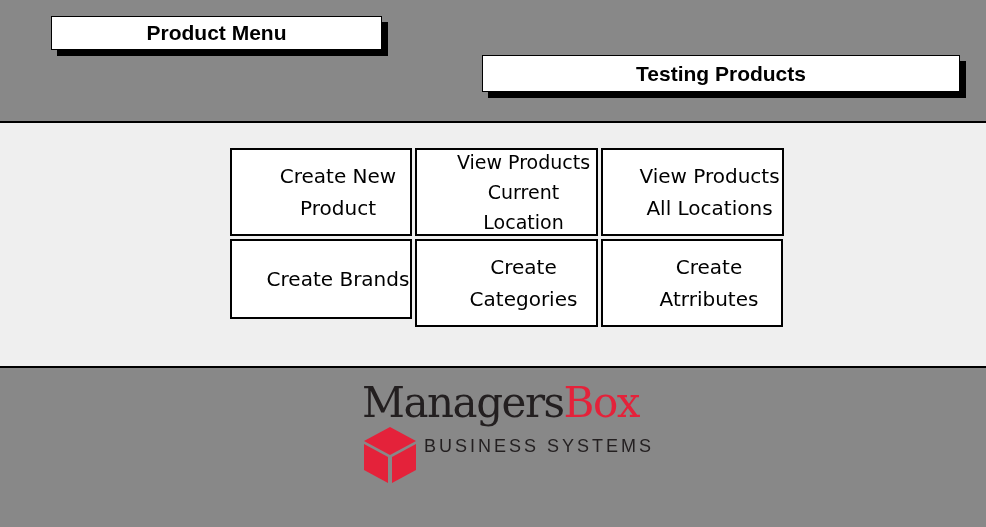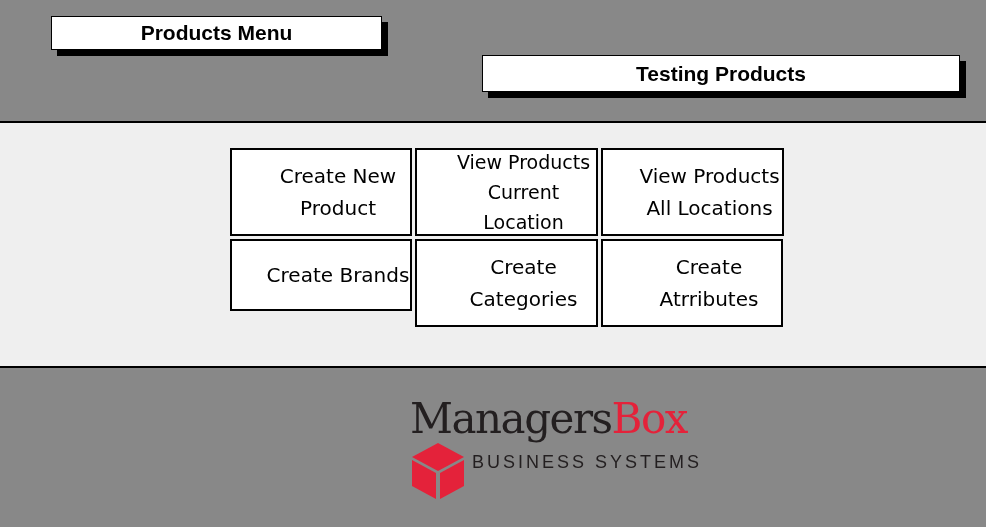--- a/index.html
+++ b/index.html
@@ -5,45 +5,45 @@
     html, body { margin:0; padding:0; }
     body { width:986px; height:527px; position:relative; overflow:hidden; background:#888888; font-family:"Liberation Sans", sans-serif; }
     .top-band { position:absolute; left:0; top:0; width:986px; height:121px; background:#888888; }
     .title-box { position:absolute; background:#ffffff; border:1px solid #000; box-shadow:6px 6px 0 #000; display:flex; align-items:center; justify-content:center; font-weight:bold; color:#000; font-family:"Liberation Sans", sans-serif; }
     .title-left { left:51px; top:16px; width:329px; height:32px; font-size:21px; }
     .title-right { left:482px; top:55px; width:476px; height:35px; font-size:21px; }
     .mid-band { position:absolute; left:0; top:121px; width:986px; height:243px; background:#efefef; border-top:2px solid #000; border-bottom:2px solid #000; }
     .grid { position:absolute; left:230px; top:148px; }
     .btn { position:absolute; box-sizing:border-box; background:#fff; border:2px solid #000; display:flex; align-items:center; justify-content:center; text-align:center; font-family:"DejaVu Sans", sans-serif; font-size:20px; line-height:32px; color:#000; cursor:pointer; white-space:pre-line;padding-left:34px; }
     .btn.small { font-size:19px; line-height:30px; }
-    .logo { position:absolute; left:362px; top:394px; width:330px; height:110px;margin-left:48px; }
+    .logo { position:absolute; left:362px; top:378px; width:330px; height:110px; }
     .logo-word { position:absolute; left:0; top:0; font-family:"DejaVu Serif", serif; font-size:42px; letter-spacing:-1.5px; line-height:50px; white-space:nowrap; }
     .logo-dark { color:#231f20; }
     .logo-red { color:#e4223a; }
     .logo-sub { position:absolute; left:62px; top:58px; font-family:Liberation Sans, sans-serif; font-size:18px; letter-spacing:3px; color:#231f20; white-space:nowrap; }
     .cube { position:absolute; left:2px; top:49px; width:52px; height:56px; }
   </style>
 </head>
 <body>
 
 <div class="top-band"></div>
 
-<div class="title-box title-left">Products Menu</div>
+<div class="title-box title-left">Product Menu</div>
 <div class="title-box title-right">Testing Products</div>
 
 <div class="mid-band"></div>
 
 <div class="grid">
   <div class="btn" style="left:0;top:0;width:182px;height:88px;">Create New
 Product</div>
   <div class="btn small" style="left:185px;top:0;width:183px;height:88px;">View Products
 Current Location</div>
   <div class="btn" style="left:371px;top:0;width:183px;height:88px;">View Products
 All Locations</div>
-  <div class="btn" style="left:0;top:91px;width:182px;height:72px;">Create Brands</div>
+  <div class="btn" style="left:0;top:91px;width:182px;height:80px;">Create Brands</div>
   <div class="btn" style="left:185px;top:91px;width:183px;height:88px;">Create
 Categories</div>
   <div class="btn" style="left:371px;top:91px;width:182px;height:88px;">Create
 Atrributes</div>
 </div>
 
 <div class="logo">
   <div class="logo-word"><span class="logo-dark">Managers</span><span class="logo-red">Box</span></div>
   <svg class="cube" viewBox="0 0 52 56">
     <polygon points="26,0 52,14 26,28 0,14" fill="#e4223a"></polygon>

